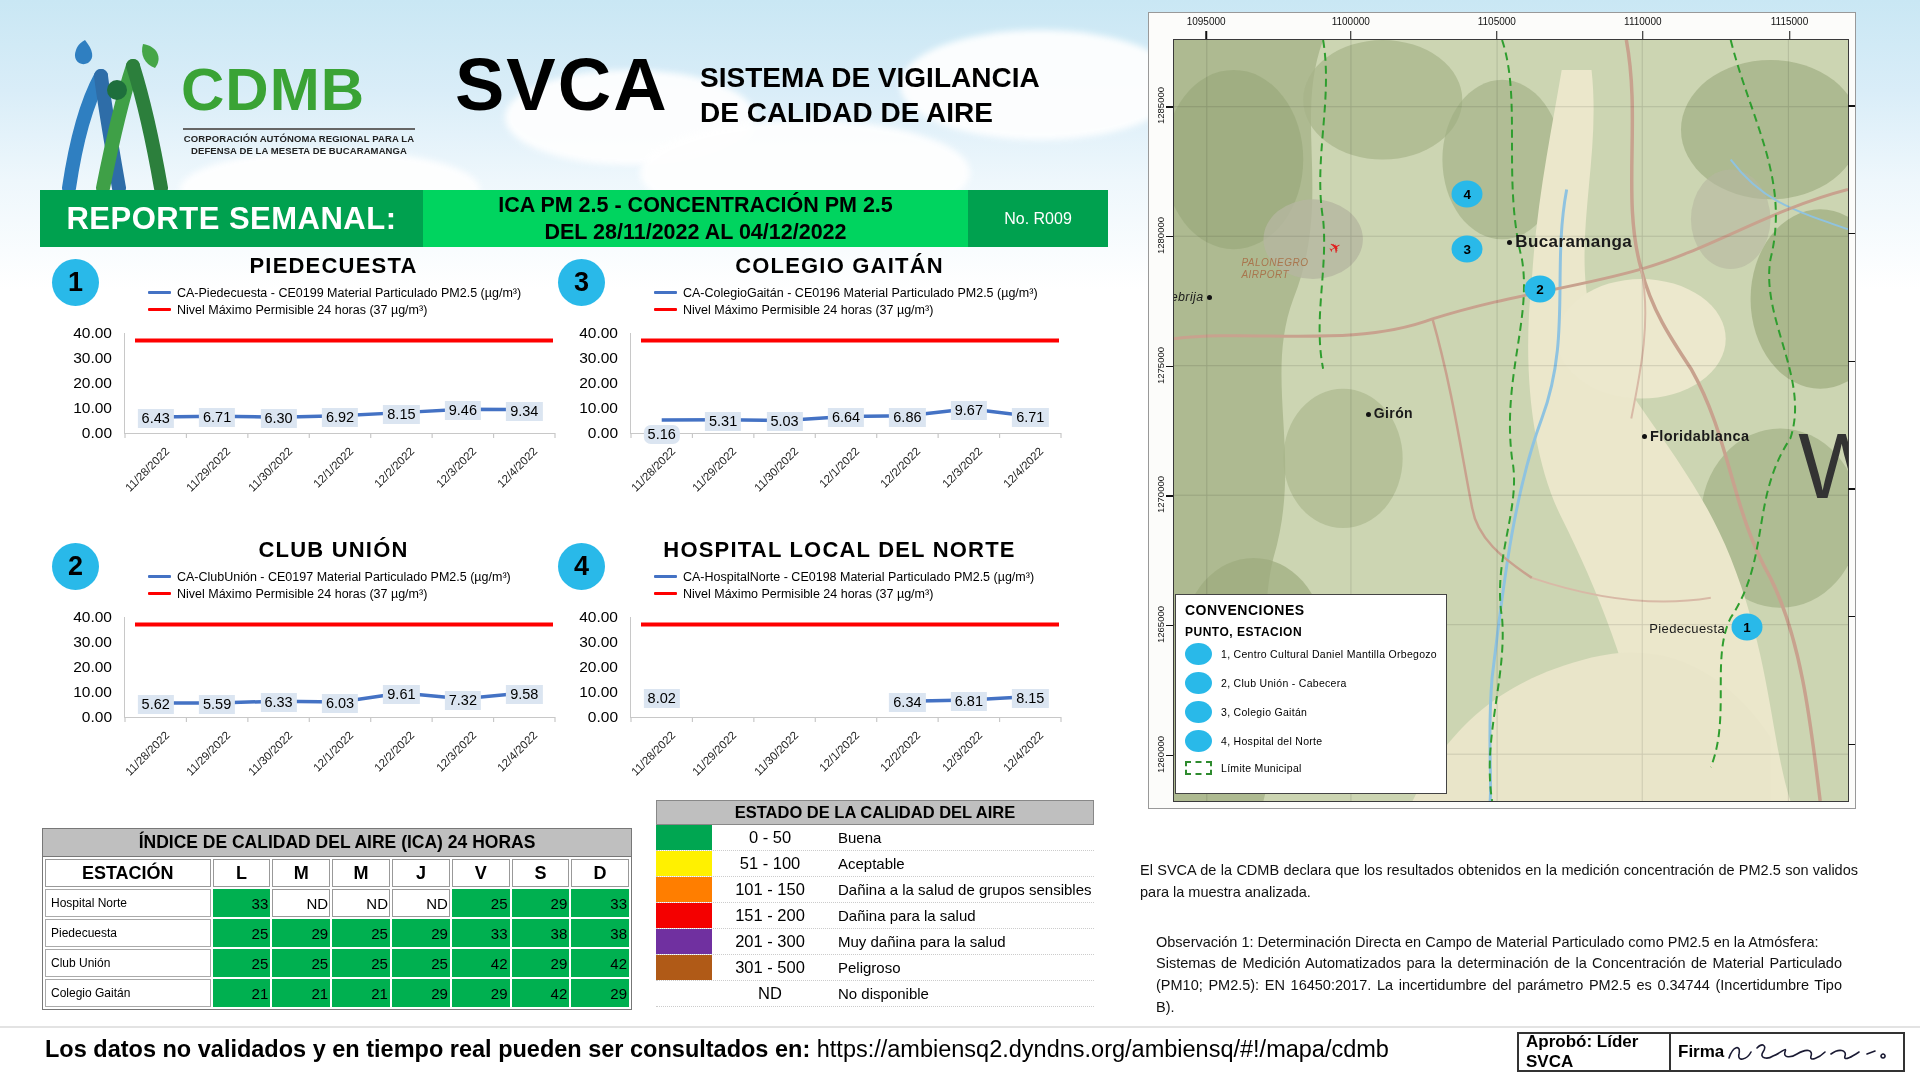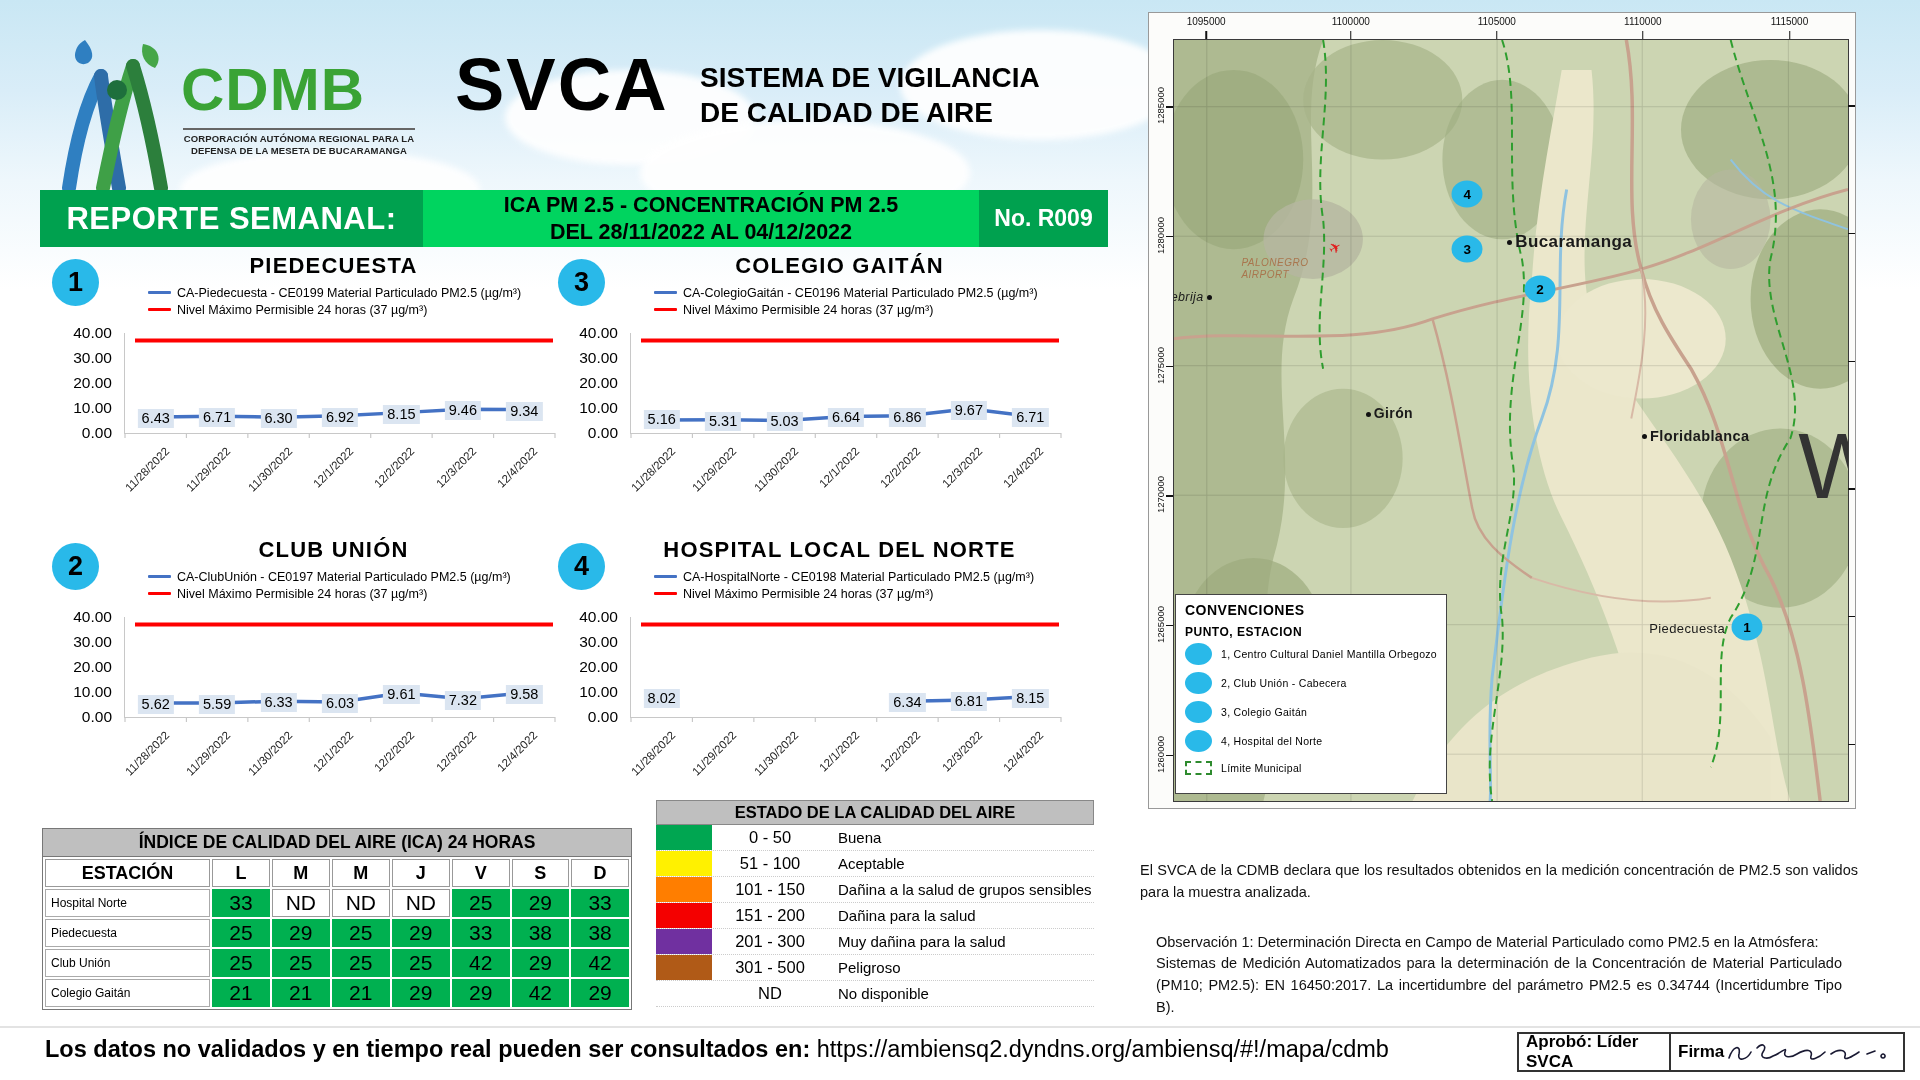--- a/index.html
+++ b/index.html
@@ -18,21 +18,21 @@
   .logo-tag{position:absolute;left:120px;top:97px;width:248px;text-align:center;font-size:9.5px;font-weight:700;color:#222;line-height:1.25;letter-spacing:.1px}
 
   
   .svca{position:absolute;left:455px;top:48px;font-size:74px;font-weight:800;letter-spacing:2px;line-height:1}
   .svca-sub{position:absolute;left:700px;top:60px;font-size:28px;font-weight:700;line-height:1.25}
 
   
   .banner{position:absolute;left:40px;top:190px;width:1068px;height:57px;display:flex}
   .banner-left{width:383px;background:#00A14F;color:#fff;font-weight:700;font-size:31px;display:flex;align-items:center;justify-content:center;letter-spacing:.5px}
   .banner-mid{flex:1;background:#00D45F;color:#000;font-weight:700;font-size:21.5px;display:flex;flex-direction:column;align-items:center;justify-content:center;line-height:1.25}
-  .banner-right{width:129px;background:#00A14F;color:#fff;font-weight:700;font-size:23px;display:flex;align-items:center;justify-content:center}
+  .banner-right{width:140px;background:#00A14F;color:#fff;font-weight:400;font-size:16px;display:flex;align-items:center;justify-content:center}
 
   
   .panel{position:absolute;width:505px;height:280px}
   #panel0{left:52px;top:253px}
   #panel1{left:558px;top:253px}
   #panel2{left:52px;top:537px}
   #panel3{left:558px;top:537px}
   .badge{position:absolute;left:0;top:6px;width:47px;height:47px;border-radius:50%;background:#29B9E9;font-size:27px;font-weight:700;display:flex;align-items:center;justify-content:center}
   .ptitle{position:absolute;left:58px;right:0;top:0;text-align:center;font-size:22px;font-weight:700;letter-spacing:1.2px;white-space:nowrap}
   .plegend{position:absolute;left:96px;top:31px}
@@ -46,21 +46,21 @@
   .xlabels{position:absolute;left:72px;top:188px;width:430px;height:72px}
   .xlabel{position:absolute;font-size:11.5px;white-space:nowrap;transform:translateX(-100%) rotate(-45deg);transform-origin:100% 0;color:#1a1a1a}
 
   
   .ica{position:absolute;left:42px;top:828px;width:590px;border:1px solid #777;background:#fff;box-sizing:border-box}
   .ica-title{background:#BFBFBF;font-weight:700;font-size:17.5px;text-align:center;padding:3px 0;border-bottom:1px solid #777}
   table.ica-grid{border-collapse:separate;border-spacing:2px;width:100%}
   .ica-grid th{font-size:18px;font-weight:700;border:1px solid #999;height:24px;background:#fff}
   .ica-grid td{height:24px}
   td.station{font-size:12px;text-align:left;padding-left:5px;border:1px solid #aaa;width:160px}
-  td.val{font-size:21px;text-align:center;border:1px solid #999;width:55px}
+  td.val{font-size:15px;text-align:right;border:1px solid #999;width:55px}
   td.val.green{background:#00B050;border-color:#00B050}
 
   
   .estado{position:absolute;left:656px;top:800px;width:438px}
   .estado-title{background:#BFBFBF;border:1px solid #888;font-weight:700;font-size:16.5px;text-align:center;padding:2px 0}
   .estado-row{display:flex;align-items:stretch;height:25px;border-bottom:1px dotted #ccc}
   .estado-swatch{width:56px;flex:0 0 auto}
   .estado-range{width:116px;text-align:center;font-size:16.5px;align-self:center}
   .estado-label{flex:1;font-size:15px;padding-left:10px;align-self:center}
 
@@ -222,21 +222,21 @@
         <line x1="61.42857142857143" x2="61.42857142857143" y1="100" y2="105" stroke="#c8c8c8" stroke-width="1.2"></line>
         <line x1="122.85714285714286" x2="122.85714285714286" y1="100" y2="105" stroke="#c8c8c8" stroke-width="1.2"></line>
         <line x1="184.28571428571428" x2="184.28571428571428" y1="100" y2="105" stroke="#c8c8c8" stroke-width="1.2"></line>
         <line x1="245.71428571428572" x2="245.71428571428572" y1="100" y2="105" stroke="#c8c8c8" stroke-width="1.2"></line>
         <line x1="307.14285714285717" x2="307.14285714285717" y1="100" y2="105" stroke="#c8c8c8" stroke-width="1.2"></line>
         <line x1="368.57142857142856" x2="368.57142857142856" y1="100" y2="105" stroke="#c8c8c8" stroke-width="1.2"></line>
         <line x1="430" x2="430" y1="100" y2="105" stroke="#c8c8c8" stroke-width="1.2"></line>
         <line x1="10" x2="428" y1="7.5" y2="7.5" stroke="#FE0000" stroke-width="4"></line>
         <polyline points="30.714285714285715,87.1 92.14285714285714,86.725 153.57142857142858,87.425 215,83.4 276.42857142857144,82.85 337.85714285714283,75.825 399.2857142857143,83.225" fill="none" stroke="#4472C4" stroke-width="3.5" stroke-linejoin="round"></polyline>
       </svg>
-      <div class="ptlabel" style="left: 30.7143px; top: 77px;">5.16</div>
+      <div class="ptlabel" style="left: 30.7143px; top: 92px; border-radius: 7px;">5.16</div>
       <div class="ptlabel" style="left: 92.1429px; top: 78.725px;">5.31</div>
       <div class="ptlabel" style="left: 153.571px; top: 79.425px;">5.03</div>
       <div class="ptlabel" style="left: 215px; top: 75.4px;">6.64</div>
       <div class="ptlabel" style="left: 276.429px; top: 74.85px;">6.86</div>
       <div class="ptlabel" style="left: 337.857px; top: 67.825px;">9.67</div>
       <div class="ptlabel" style="left: 399.286px; top: 75.225px;">6.71</div>
     </div>
   <div class="xlabels">
       <div class="xlabel" style="left: 38.7143px; top: 4px;">11/28/2022</div>
       <div class="xlabel" style="left: 100.143px; top: 4px;">11/29/2022</div>

